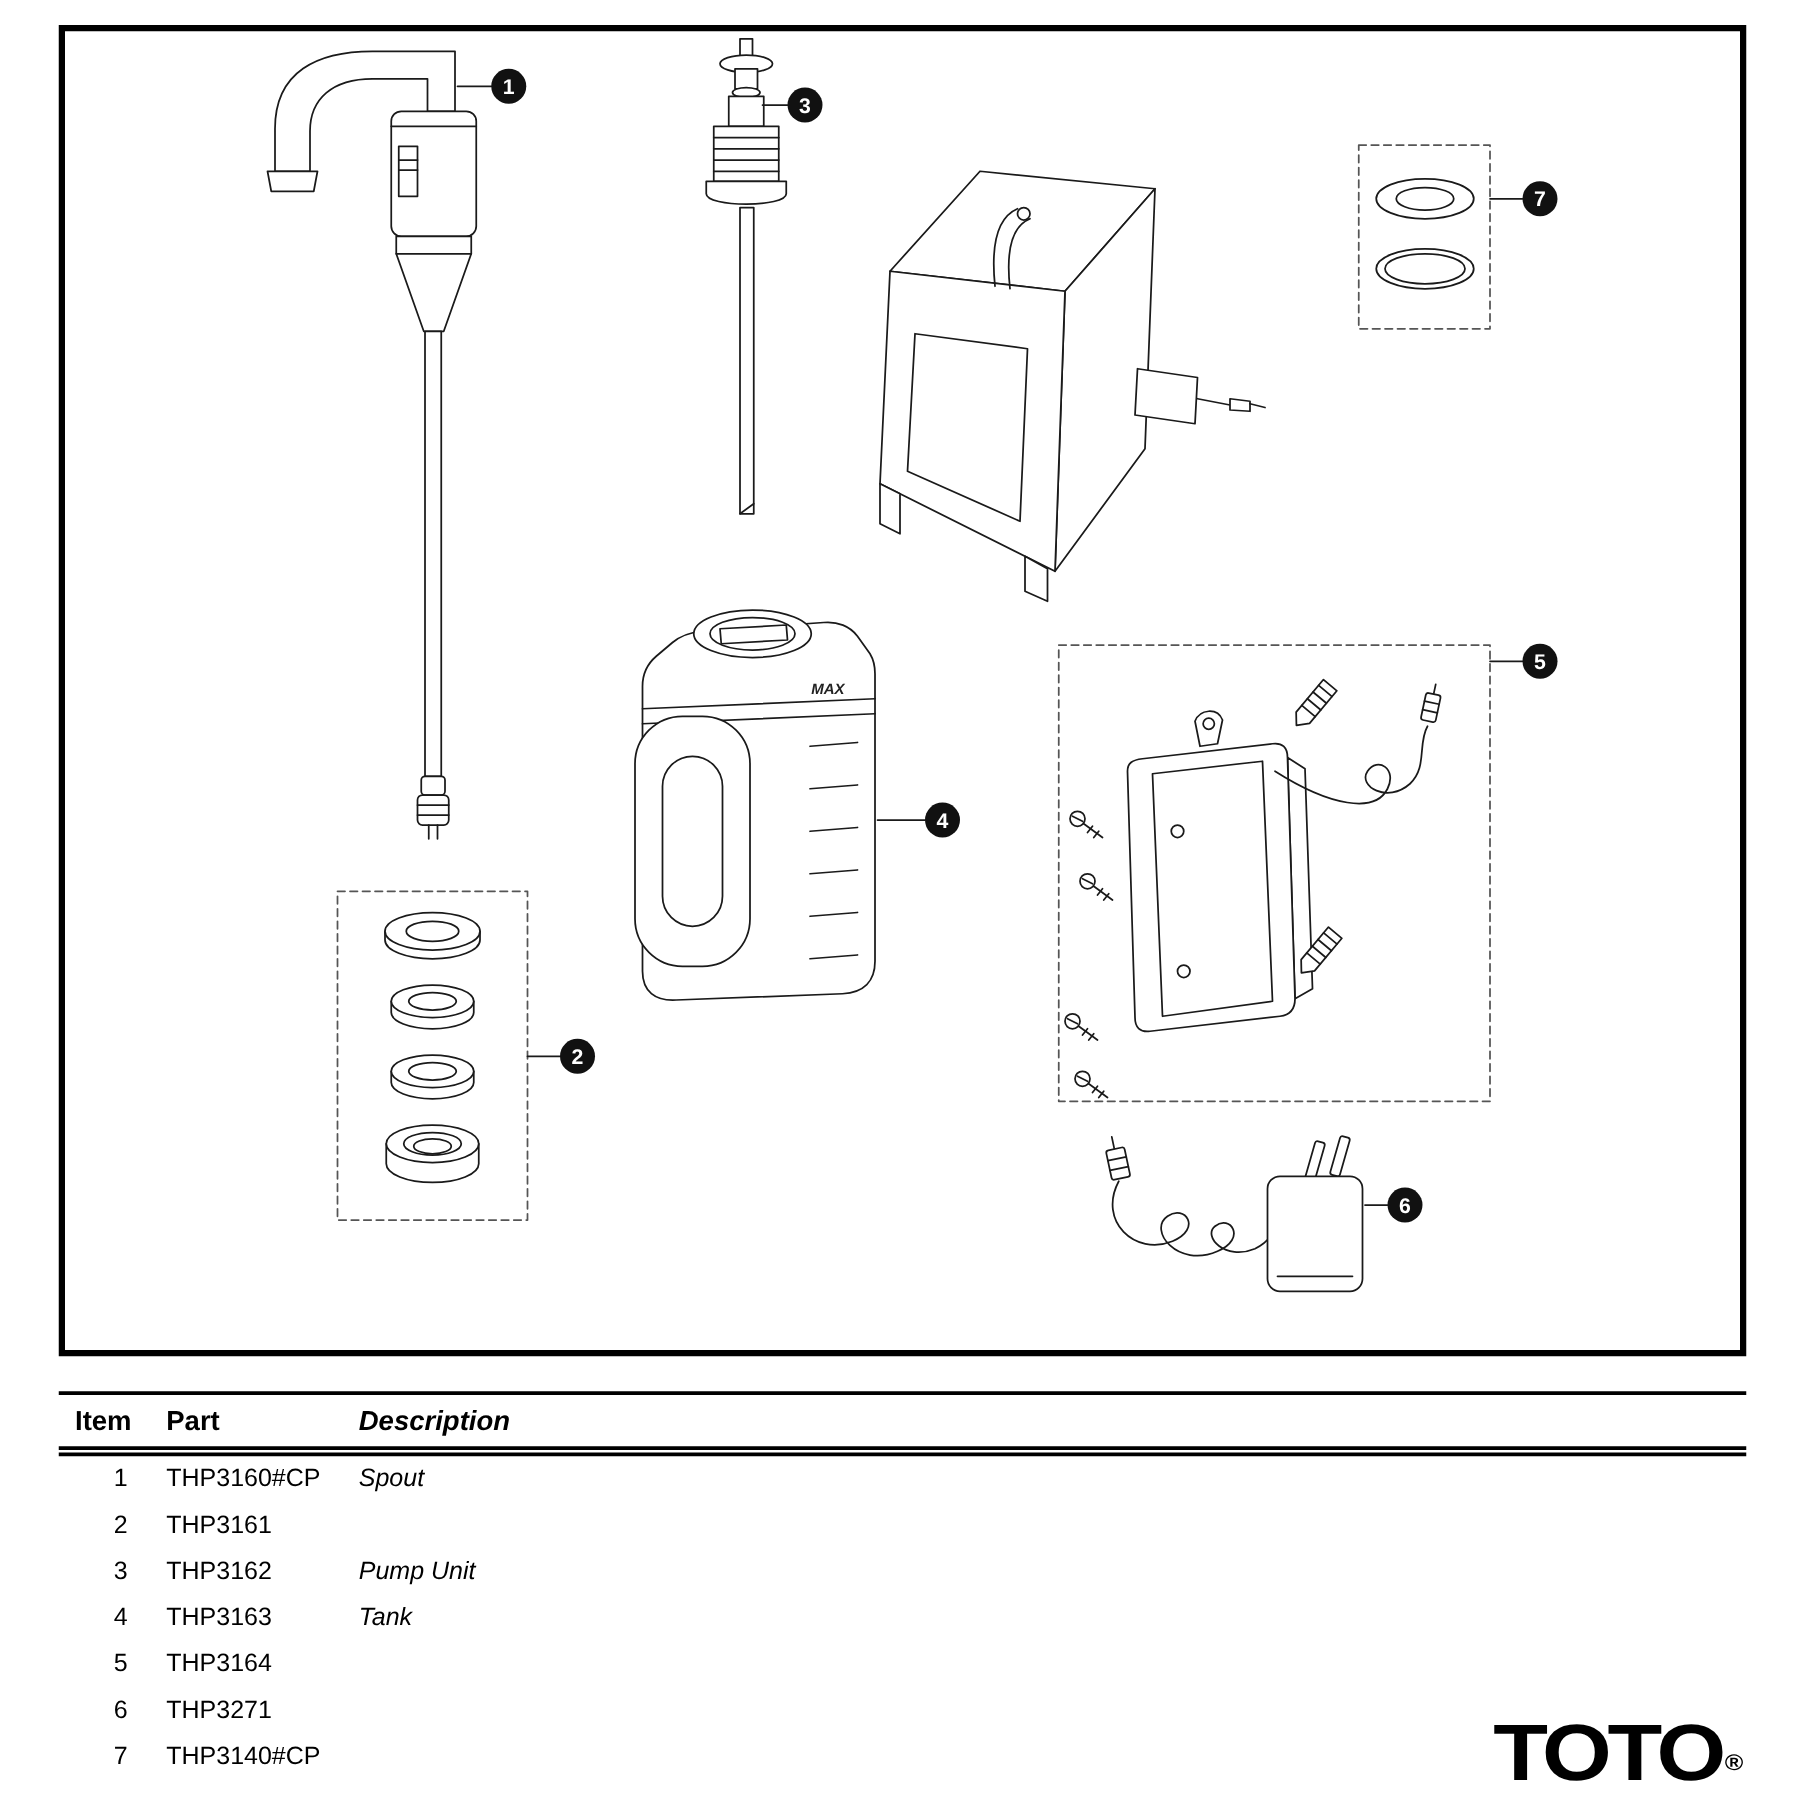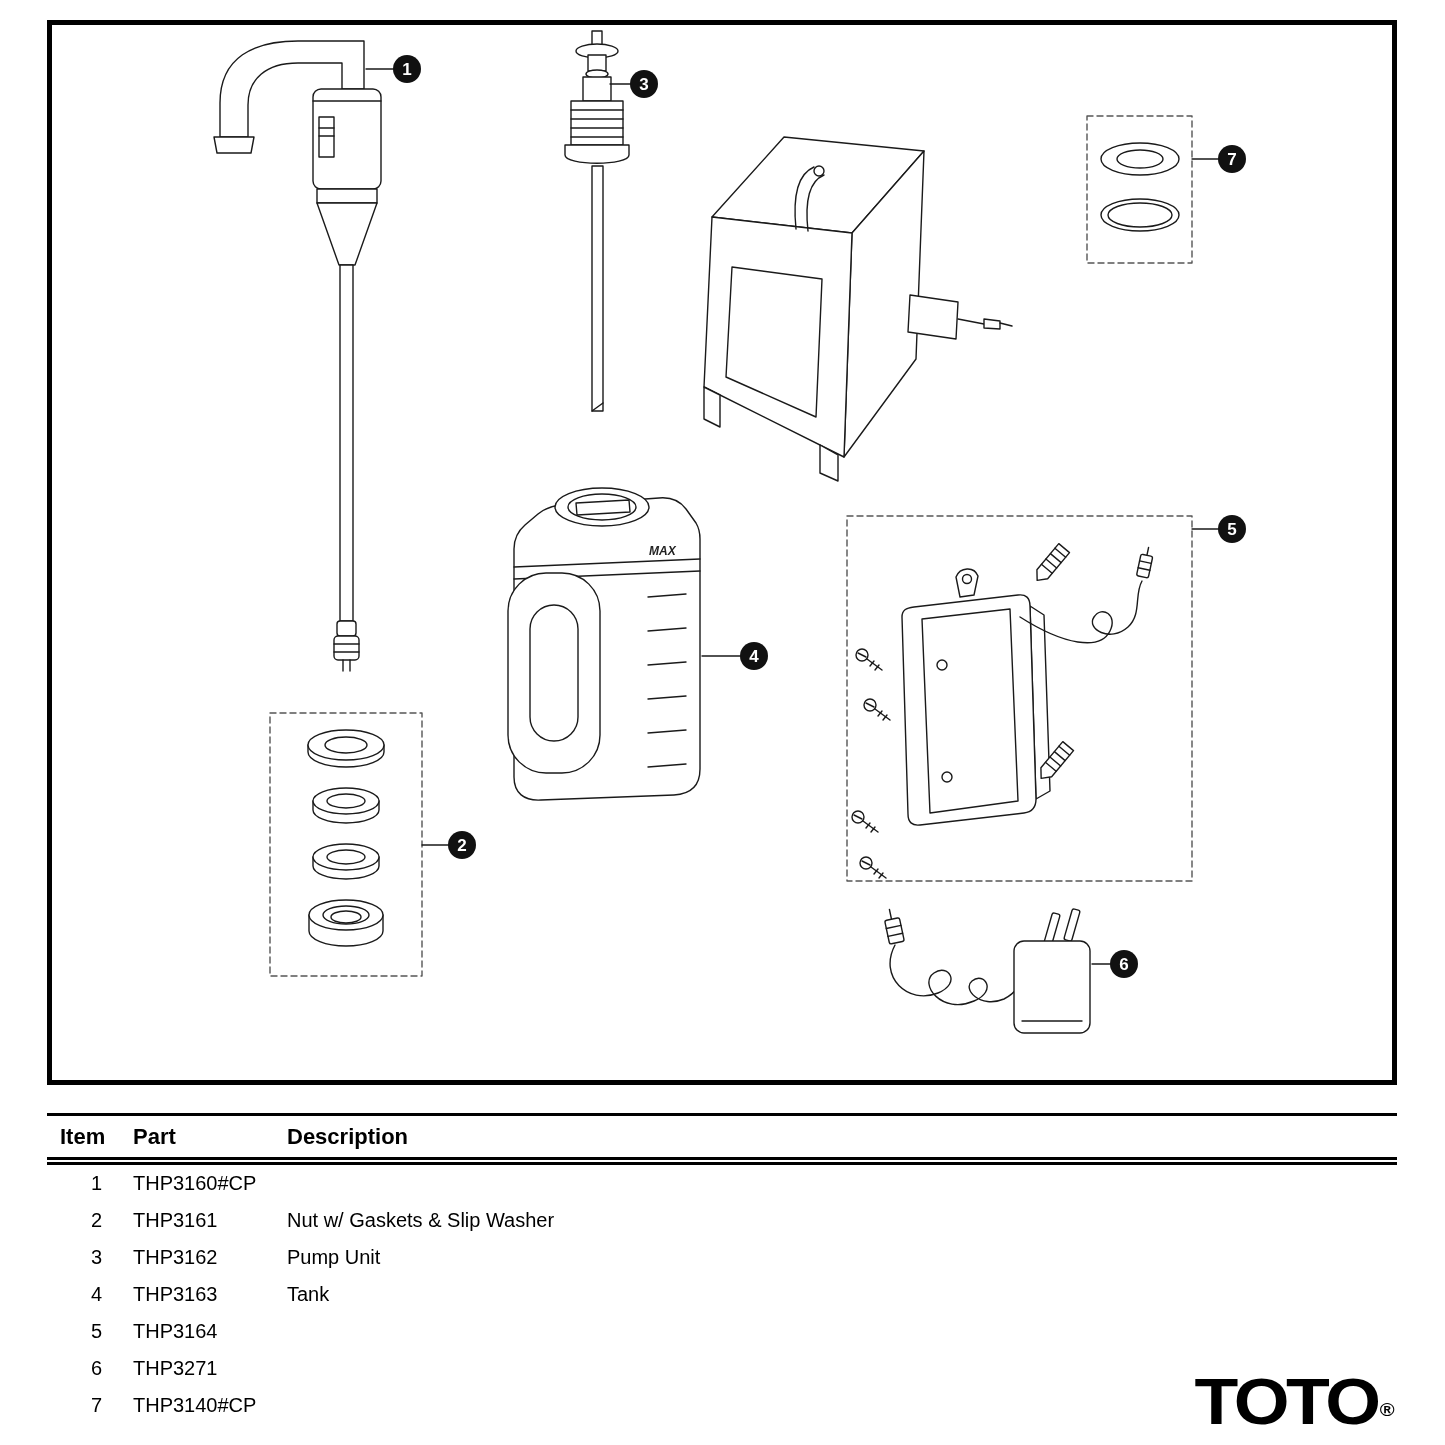--- a/index.html
+++ b/index.html
@@ -19,21 +19,21 @@
 
   .parts-table { position:absolute; left:47px; top:1113px; width:1350px; }
   .rule-top { border-top:3px solid #000; }
   .rule-double { height:8px; border-top:3px solid #000; border-bottom:3px solid #000; }
   .t-header { display:flex; align-items:baseline; padding:8px 0 7px 13px;
               font-weight:bold; font-size:22px; }
   .t-row { display:flex; align-items:baseline; padding:7px 0 7px 13px; font-size:20px; }
   .col-item { width:73px; }
   .t-row .col-item { text-align:center; width:73px; }
   .col-part { width:154px; }
-  .col-desc { flex:1; }
+  .col-desc { flex:1;font-style:italic; }
 
   .logo {
     position:absolute; right:50px; top:1365px;
     transform:scaleX(1.12); transform-origin:right center;
     white-space:nowrap;
   }
   .logo-text { font-size:64px; font-weight:bold; letter-spacing:-3px; }
   .reg { font-size:18px; font-weight:bold; vertical-align:8px; margin-left:2px; }
 </style>
 </head>
@@ -244,25 +244,25 @@
     <div class="t-header">
       <span class="col-item">Item</span>
       <span class="col-part">Part</span>
       <span class="col-desc">Description</span>
     </div>
     <div class="rule-double"></div>
 
     <div class="t-row">
       <span class="col-item">1</span>
       <span class="col-part">THP3160#CP</span>
+      <span class="col-desc">Spout</span>
     </div>
     <div class="t-row">
       <span class="col-item">2</span>
       <span class="col-part">THP3161</span>
-      <span class="col-desc">Nut w/ Gaskets &amp; Slip Washer</span>
     </div>
     <div class="t-row">
       <span class="col-item">3</span>
       <span class="col-part">THP3162</span>
       <span class="col-desc">Pump Unit</span>
     </div>
     <div class="t-row">
       <span class="col-item">4</span>
       <span class="col-part">THP3163</span>
       <span class="col-desc">Tank</span>

